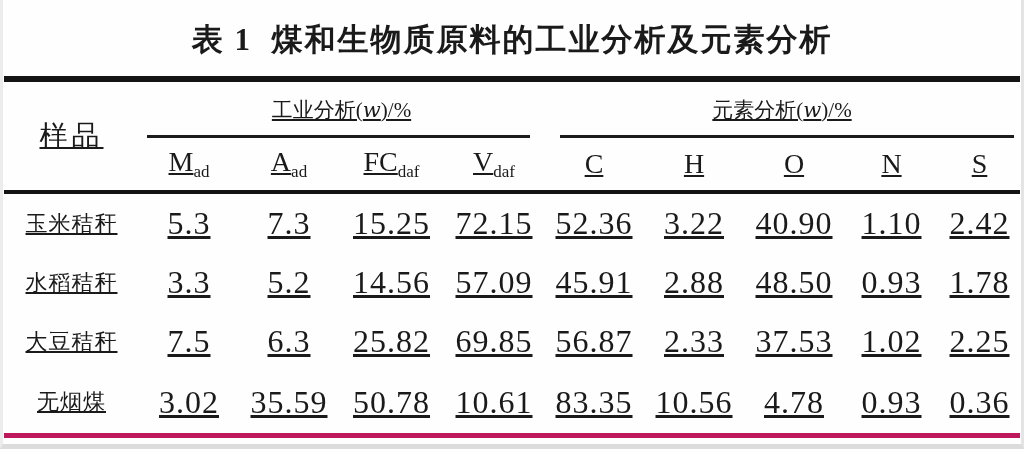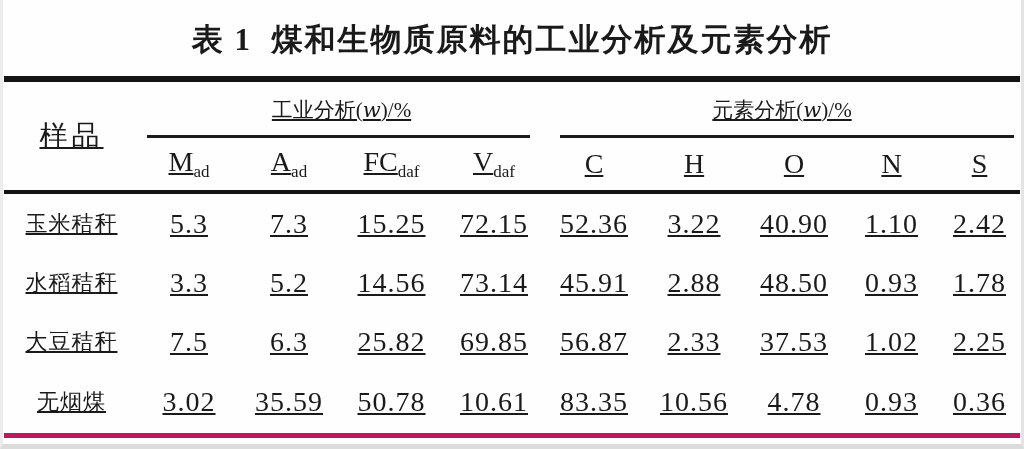--- a/index.html
+++ b/index.html
@@ -60,21 +60,21 @@
   th.group { position: relative; }
   th.group .grp-line {
     position: absolute; left: 8px; right: 14px; bottom: 0;
     height: 3px; background: #1c1c1c;
   }
   th.group.group-ultimate .grp-line { left: 16px; right: 6px; }
   .var-w { font-style: italic; font-family: "DejaVu Serif", serif; }
   sub.unit {
     font-size: 17px; vertical-align: -6px; letter-spacing: 0;
   }
-  tr.data-row td { height: 59px; font-size: 28px; letter-spacing: 1px; }
+  tr.data-row td { height: 59px; font-size: 32px; letter-spacing: 1px; }
   tr.data-row td.sample-cell { font-size: 22px; letter-spacing: 1px; }
   tr.data-row:last-child td { height: 62px; }
 </style>
 </head>
 <body>
 
 <div class="page">
 
   <div class="title">表 1  煤和生物质原料的工业分析及元素分析</div>
 
@@ -128,21 +128,21 @@
         <td>40.90</td>
         <td>1.10</td>
         <td>2.42</td>
       </tr>
 
       <tr class="data-row">
         <td class="sample-cell">水稻秸秆</td>
         <td>3.3</td>
         <td>5.2</td>
         <td>14.56</td>
-        <td>73.14</td>
+        <td>57.09</td>
         <td>45.91</td>
         <td>2.88</td>
         <td>48.50</td>
         <td>0.93</td>
         <td>1.78</td>
       </tr>
 
       <tr class="data-row">
         <td class="sample-cell">大豆秸秆</td>
         <td>7.5</td>

